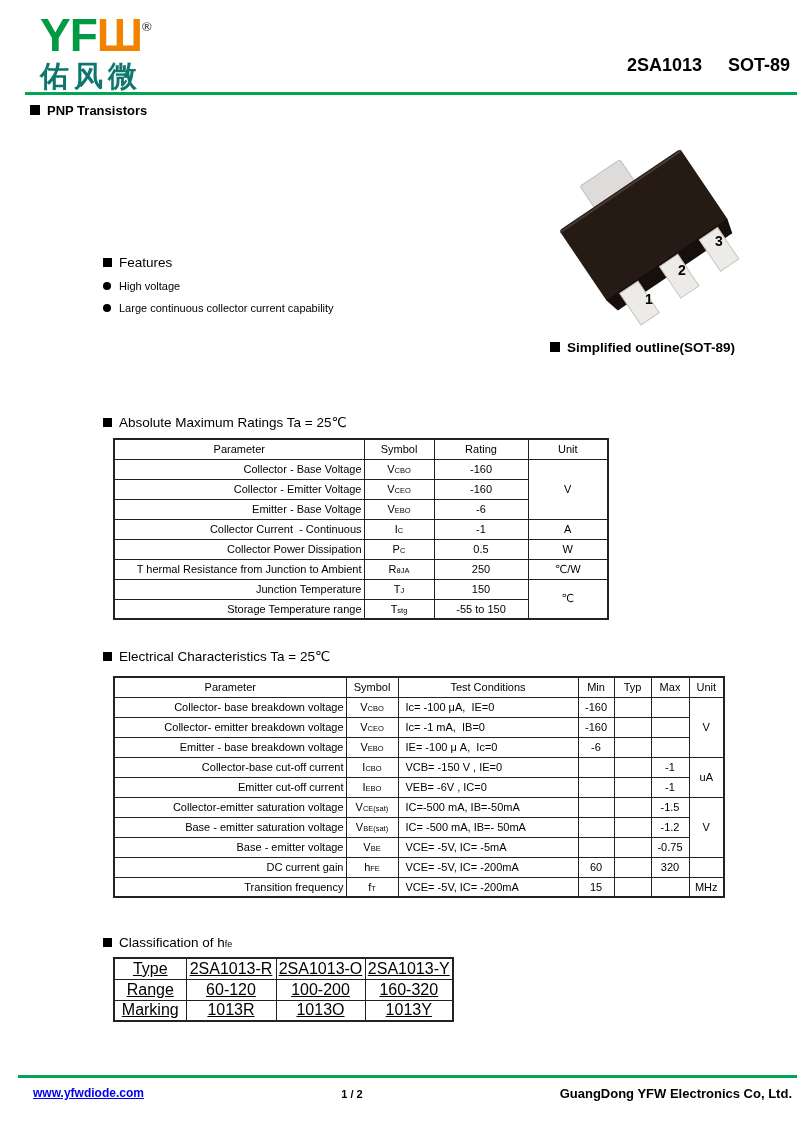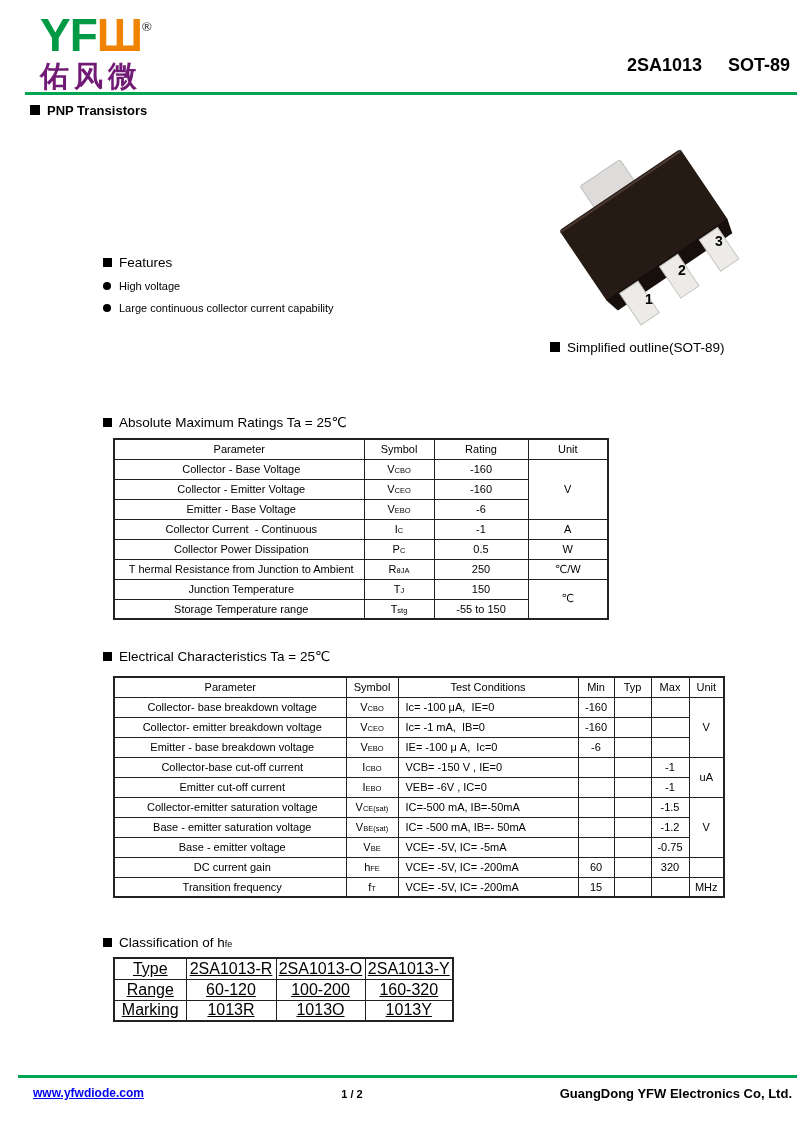--- a/index.html
+++ b/index.html
@@ -6,40 +6,40 @@
   html,body { background:#fff; }
   body { font-family: "Liberation Sans", "DejaVu Sans", sans-serif; color:#000; }
   .page { position:relative; width:800px; height:1128px; background:#fff; overflow:hidden;border-radius:25px; }
   .abs { position:absolute; }
 
   
   .logo-latin { font-size:46px; font-weight:bold; letter-spacing:-1px; line-height:1; }
   .logo-yf { color:#009944; }
   .logo-w { color:#F08300; }
   .logo-reg { font-size:13px; color:#555; vertical-align:20px; font-weight:bold; }
-  .logo-cn { font-size:29px; font-weight:bold; color:#701a75; letter-spacing:5px; line-height:1; }
+  .logo-cn { font-size:29px; font-weight:bold; color:#0f766e; letter-spacing:5px; line-height:1; }
   .partnum { font-size:18px; font-weight:bold; white-space:pre; }
   .rule { background:#00A651; height:3px; }
 
   .sq { display:inline-block; width:10px; height:10px; background:#000; margin-right:7px; }
   .sq.small { width:9px; height:9px; }
   .dot { display:inline-block; width:8px; height:8px; background:#000; border-radius:50%; margin-right:8px; }
 
   .doc-cat { font-size:13px; font-weight:bold; }
   .sec-title { font-size:13.5px; }
   .feat-title { font-size:13.5px; }
   .feat-item { font-size:11px; }
-  .caption { font-size:13.5px; font-weight:normal; }
+  .caption { font-size:13.5px; font-weight:bold; }
   .pin-legend { font-size:13px; line-height:21px; }
 
   table { border-collapse:collapse; table-layout:fixed;padding-left:45px; }
   table { border:2px solid #222; }
   th, td { border:1px solid #222; font-size:11px; font-weight:normal; height:20px;
            text-align:center; vertical-align:middle; padding:0 2px; overflow:hidden; }
-  td.param { text-align:center; padding-left:6px; white-space:pre; }
+  td.param { text-align:right; padding-left:6px; white-space:pre; }
   td.cond { text-align:left; padding-left:7px; white-space:pre; }
   .ss { font-size:7.5px; }
   #classTable th, #classTable td { height:21px; font-size:16px;text-decoration:underline; }
 
   .footer-url { font-size:12px; font-weight:bold; color:#0000EE; text-decoration:underline; }
   .footer-page { font-size:11px; font-weight:bold; text-align:center; width:704px; }
   .footer-co { font-size:13px; font-weight:bold; }
   svg { overflow:visible; }
 </style>
 </head>

